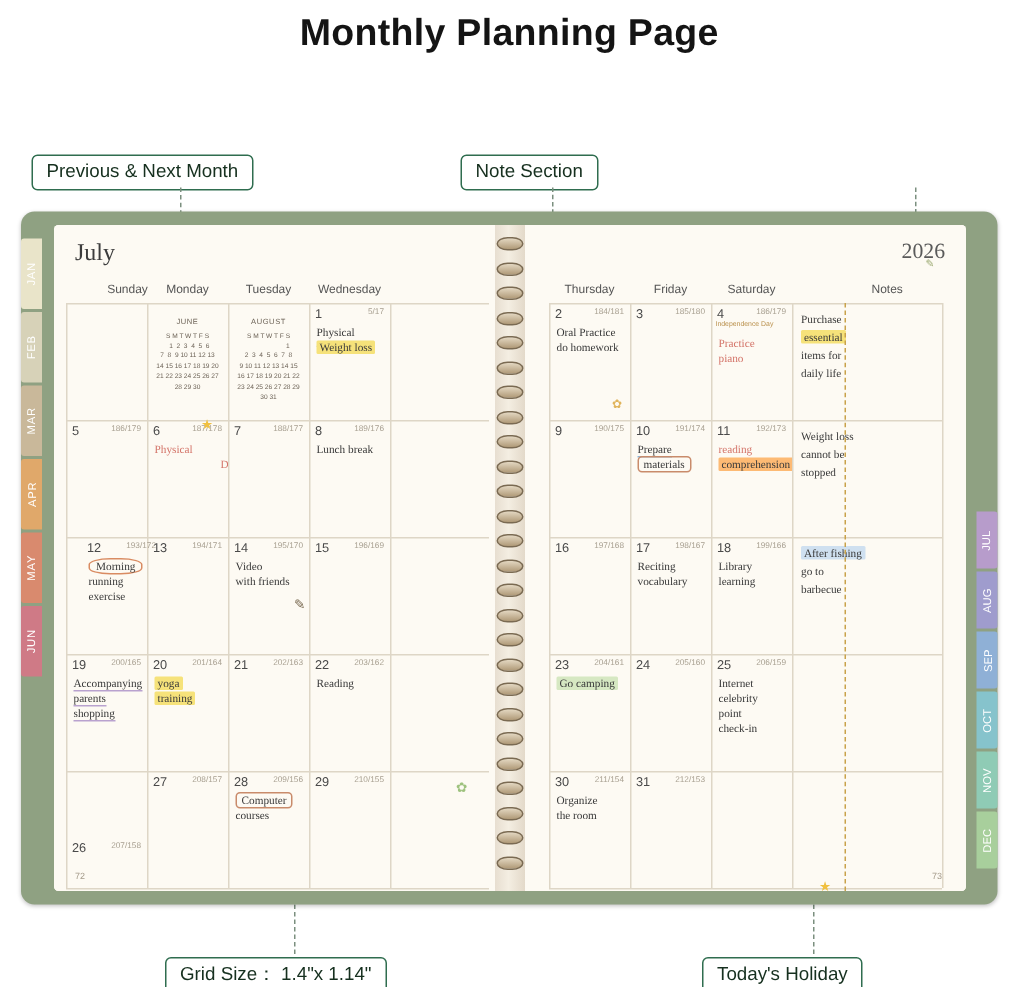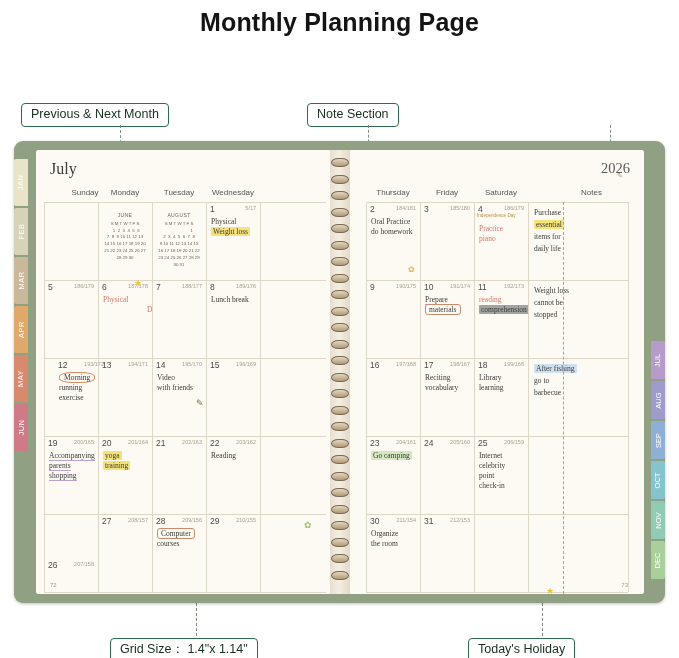--- a/index.html
+++ b/index.html
@@ -135,21 +135,21 @@
   .lunar { position: absolute; right: 4px; top: 3px; font-size: 5.5px; color: #a79f90; }
 
   .note {
     position: absolute;
     font-size: 7.5px;
     line-height: 1.35;
     color: #3a3a3a;
     font-family: "Liberation Serif", serif;
   }
   .hl-yellow { background: #f6e27a; padding: 0 2px; border-radius: 1px; }
-  .hl-pink   { background: #a3a3a3; padding: 0 2px; border-radius: 1px; }
+  .hl-pink   { background: #fdba74; padding: 0 2px; border-radius: 1px; }
   .hl-blue   { background: #cfe0f0; padding: 0 2px; border-radius: 1px; }
   .hl-green  { background: #d6e8c2; padding: 0 2px; border-radius: 1px; }
   .ul-blue   { border-bottom: 1.3px solid #8fb6d8; }
   .ul-purple { border-bottom: 1.3px solid #b9a2cf; }
   .boxed     { border: 1.2px solid #c98b6b; border-radius: 3px; padding: 0 3px; }
   .circled   { border: 1.3px solid #d98b62; border-radius: 40%; padding: 0 4px; }
   .red-ink   { color: #d4756a; }
 
   
   .mini { position: absolute; font-size: 4.4px; color: #6c6256; line-height: 1.55; text-align: center; }

